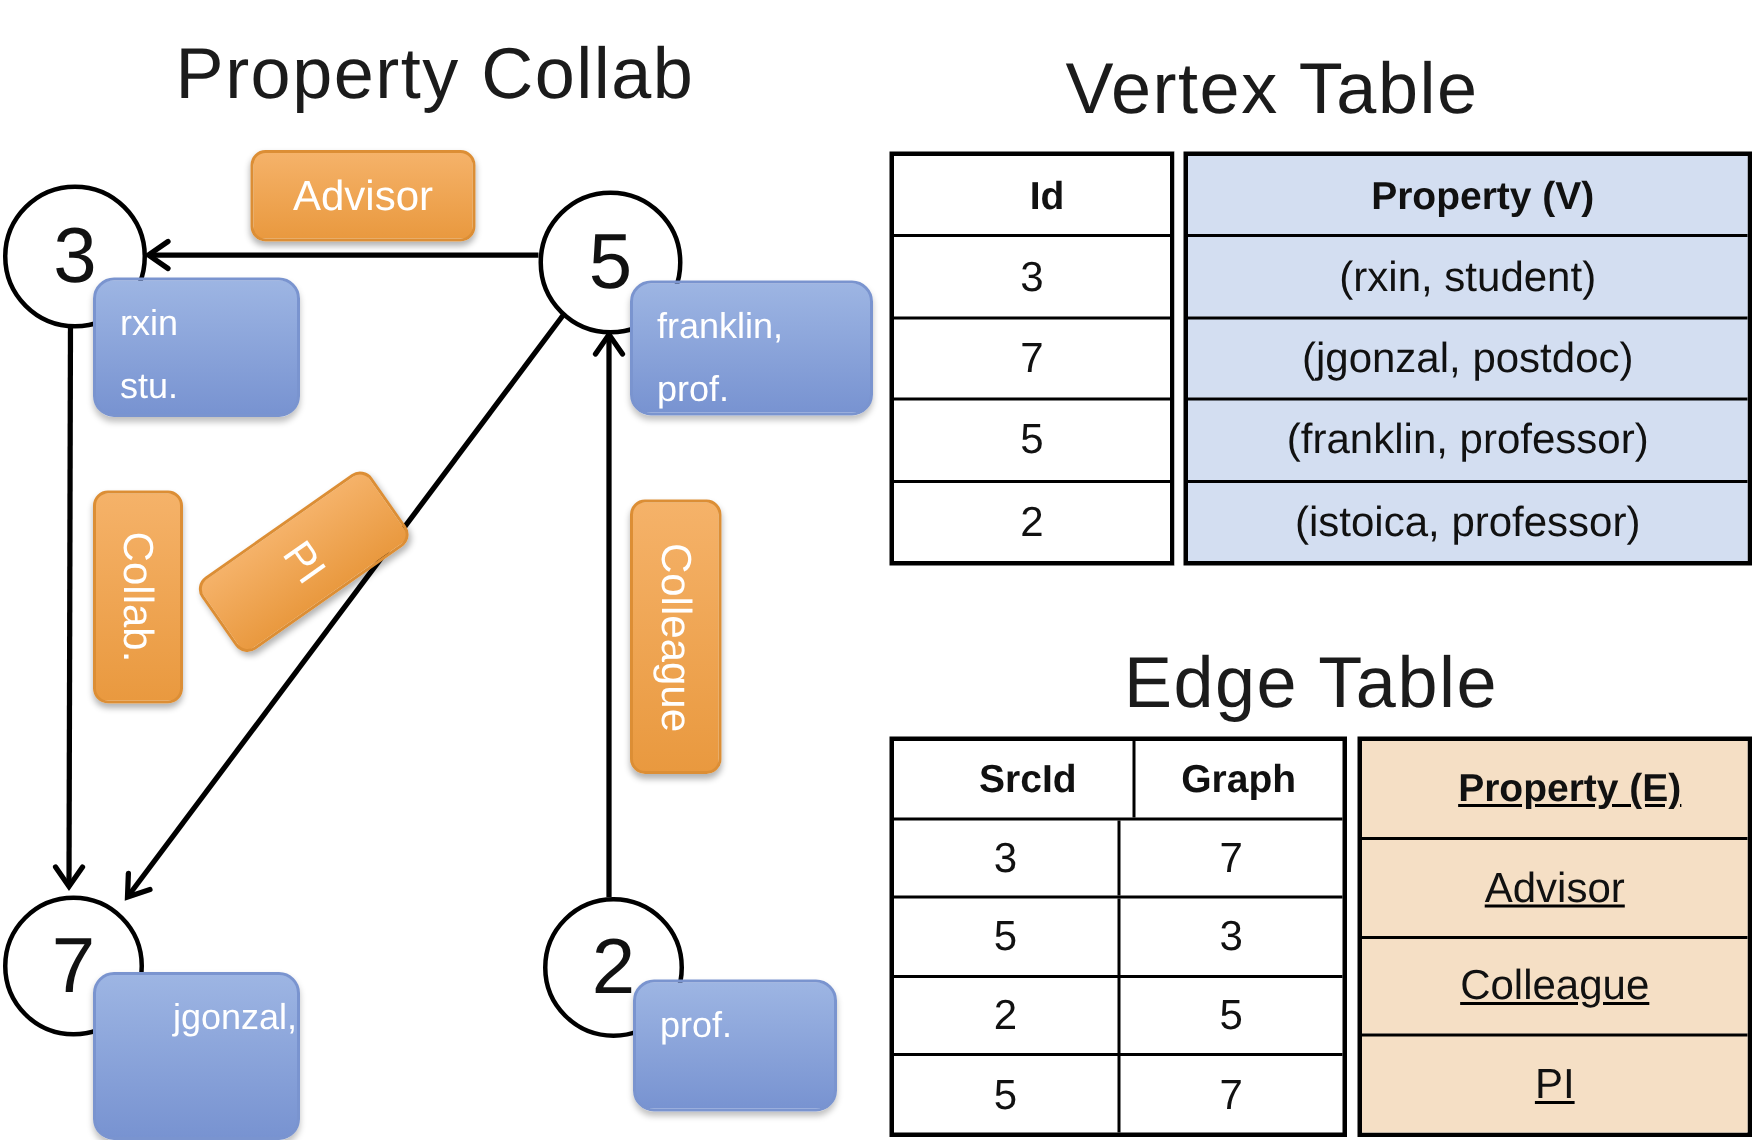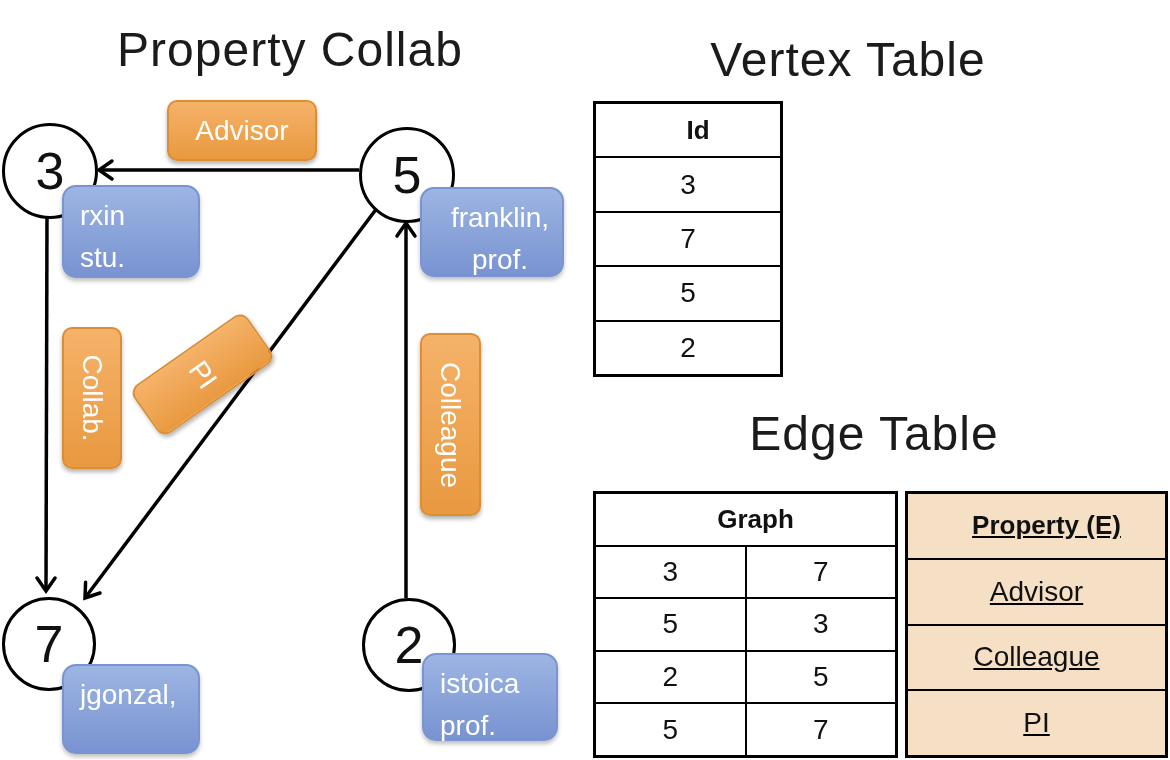--- a/index.html
+++ b/index.html
@@ -26,21 +26,21 @@
     box-shadow:0 3px 4px rgba(0,0,0,0.30);
     display:flex;align-items:center;justify-content:center;
     color:#fff;font-size:28px;
   }
   .edge-label .vtext{transform:rotate(90deg);white-space:nowrap;}
   .vertex-label{
     position:absolute;z-index:4;border-radius:14px;
     background:linear-gradient(to bottom,var(--blue_top),var(--blue_bottom));
     border:2px solid var(--blue_border);
     box-shadow:0 3px 4px rgba(0,0,0,0.25);
-    color:#fff;font-size:28px;line-height:42px;
+    color:#fff;font-size:24px;line-height:42px;
     padding:8px 0 0 16px;box-sizing:border-box;
   }
   .vertex-label div{white-space:nowrap;}
   #edge-svg{position:absolute;left:0;top:0;z-index:1;}
   
   .tbl{position:absolute;display:flex;}
   .subtbl{
     border:3px solid #000;box-sizing:border-box;background:#fff;
     display:flex;flex-direction:column;
   }
@@ -98,29 +98,28 @@
     <span class="vtext">PI</span>
   </div>
   <div class="edge-label" style="left:420px;top:333px;width:57px;height:179px;">
     <span class="vtext">Colleague</span>
   </div>
 
   <div class="vertex-label" style="left:62px;top:185px;width:138px;height:93px;">
     <div>rxin</div>
     <div>stu.</div>
   </div>
-  <div class="vertex-label" style="left:420px;top:187px;width:144px;height:90px;text-align:center;">
+  <div class="vertex-label" style="left:420px;top:187px;width:162px;height:90px;">
     <div>franklin,</div>
     <div>prof.</div>
   </div>
-  <div class="vertex-label" style="left:62px;top:664px;width:138px;height:90px;">
+  <div class="vertex-label" style="left:62px;top:648px;width:138px;height:112px;text-align:right;">
     <div>jgonzal,</div>
   </div>
   <div class="vertex-label" style="left:422px;top:653px;width:136px;height:88px;">
-    <div>istoica</div>
     <div>prof.</div>
   </div>
 </div>
 
 <div class="title" style="left:554px;top:20px;width:588px;margin-top:12px;">Vertex Table</div>
 
 <div class="tbl" style="left:593px;top:101px;width:575px;height:276px;">
   <div class="subtbl" style="width:190px;">
     <div class="trow">
       <div class="tcell hdr">Id</div>
@@ -132,27 +131,45 @@
       <div class="tcell">7</div>
     </div>
     <div class="trow">
       <div class="tcell">5</div>
     </div>
     <div class="trow">
       <div class="tcell">2</div>
     </div>
   </div>
   <div class="gap" style="width:6px;"></div>
+  <div class="subtbl vprop" style="width:379px;">
+    <div class="trow">
+      <div class="tcell hdr">Property (V)</div>
+    </div>
+    <div class="trow">
+      <div class="tcell">(rxin, student)</div>
+    </div>
+    <div class="trow">
+      <div class="tcell">(jgonzal, postdoc)</div>
+    </div>
+    <div class="trow">
+      <div class="tcell">(franklin, professor)</div>
+    </div>
+    <div class="trow">
+      <div class="tcell">(istoica, professor)</div>
+    </div>
+  </div>
 </div>
 
-<div class="title" style="left:580px;top:406px;width:588px;">Edge Table</div>
+<div class="title" style="left:580px;top:428px;width:588px;">Edge Table</div>
 
 <div class="tbl" style="left:593px;top:491px;width:575px;height:267px;">
   <div class="subtbl" style="width:305px;">
     <div class="trow">
+      <div class="tcell hdr">SrcId</div>
       <div class="tcell hdr">Graph</div>
     </div>
     <div class="trow">
       <div class="tcell">3</div>
       <div class="tcell">7</div>
     </div>
     <div class="trow">
       <div class="tcell">5</div>
       <div class="tcell">3</div>
     </div>

